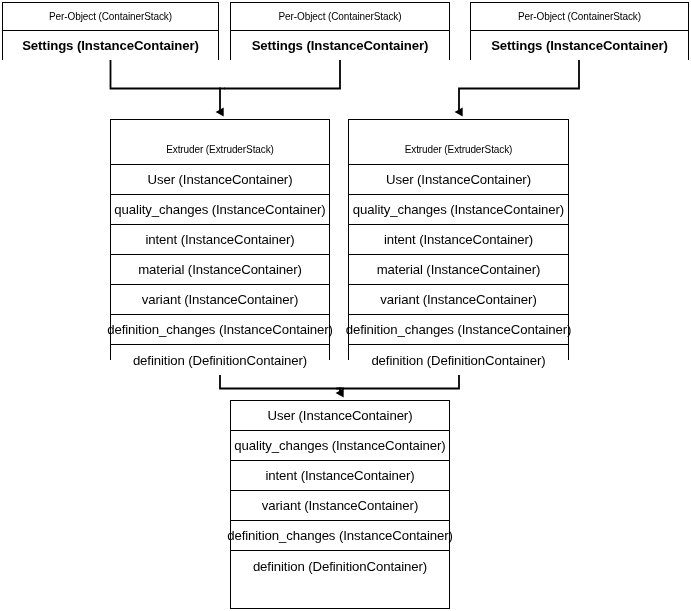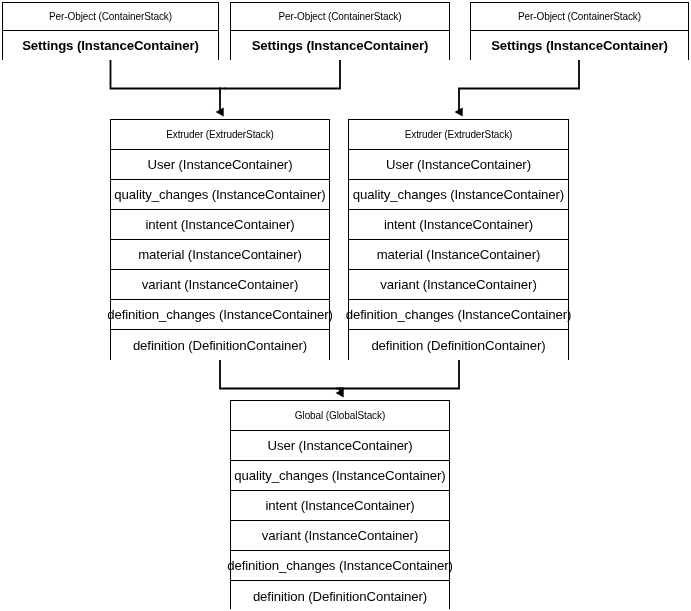--- a/index.html
+++ b/index.html
@@ -54,21 +54,21 @@
     font-size:13.2px;
     border-bottom:1.6px solid #000000;
   }
   .row.item.last{
     border-bottom:none;
   }
   
   .perobj .row.head{height:28px;flex:0 0 28px;}
   .perobj .row.item{height:29px;flex:0 0 29px;font-weight:bold;}
   
-  .stack .row.head{height:30px;flex:0 0 30px;}
+  .stack .row.head{height:30px;flex:0 0 30px;margin-top:15px;}
   .stack .row.item{height:30px;flex:0 0 30px;}
 </style>
 </head>
 <body>
 
 <div id="canvas">
 
   <svg id="wires" viewBox="0 0 691 611">
     <defs>
       <marker id="arrow" markerWidth="10" markerHeight="10" refX="5.2" refY="4" orient="auto" markerUnits="userSpaceOnUse">
@@ -124,21 +124,20 @@
     <div class="row item">User (InstanceContainer)</div>
     <div class="row item">quality_changes (InstanceContainer)</div>
     <div class="row item">intent (InstanceContainer)</div>
     <div class="row item">material (InstanceContainer)</div>
     <div class="row item">variant (InstanceContainer)</div>
     <div class="row item">definition_changes (InstanceContainer)</div>
     <div class="row item last">definition (DefinitionContainer)</div>
   </div>
 
   <div class="node stack" style="left:230px; top:400px; width:220px; height:209px;">
-    <div class="row head">Global (GlobalStack)</div>
     <div class="row item">User (InstanceContainer)</div>
     <div class="row item">quality_changes (InstanceContainer)</div>
     <div class="row item">intent (InstanceContainer)</div>
     <div class="row item">variant (InstanceContainer)</div>
     <div class="row item">definition_changes (InstanceContainer)</div>
     <div class="row item last">definition (DefinitionContainer)</div>
   </div>
 
 </div>
 

